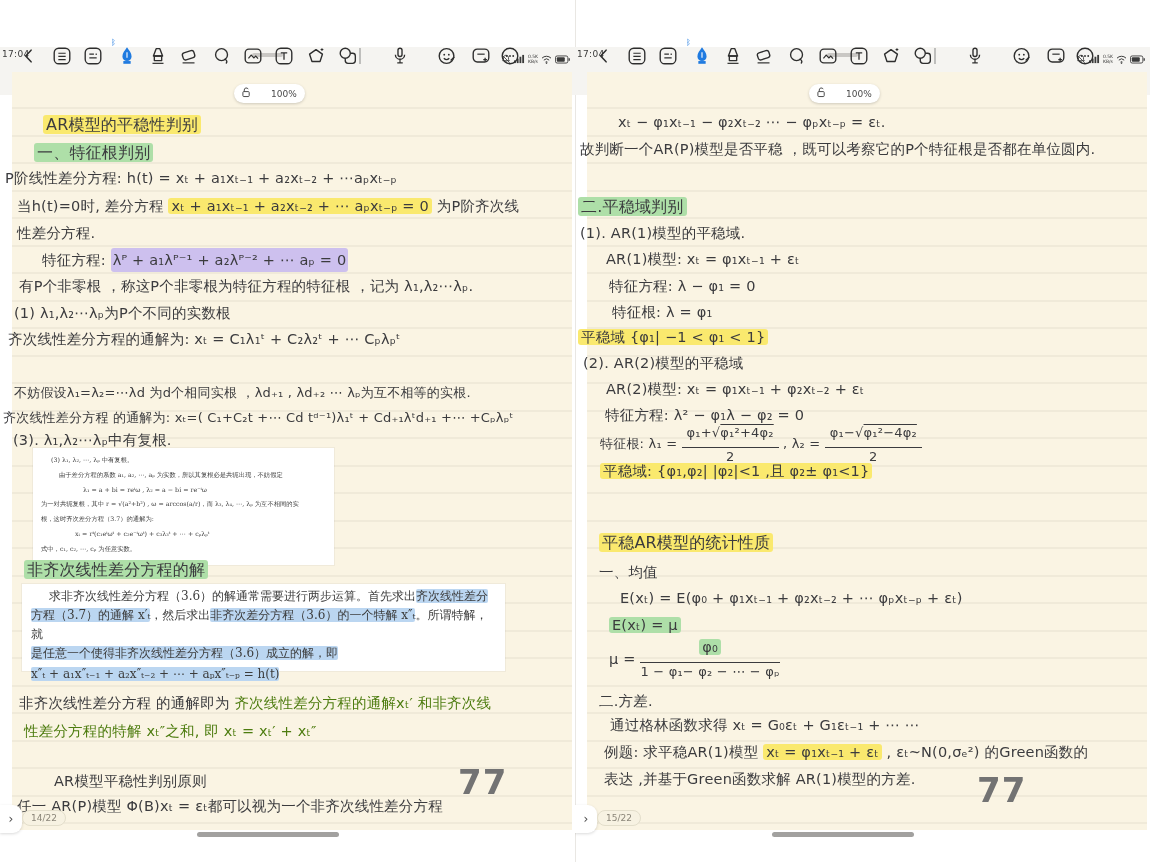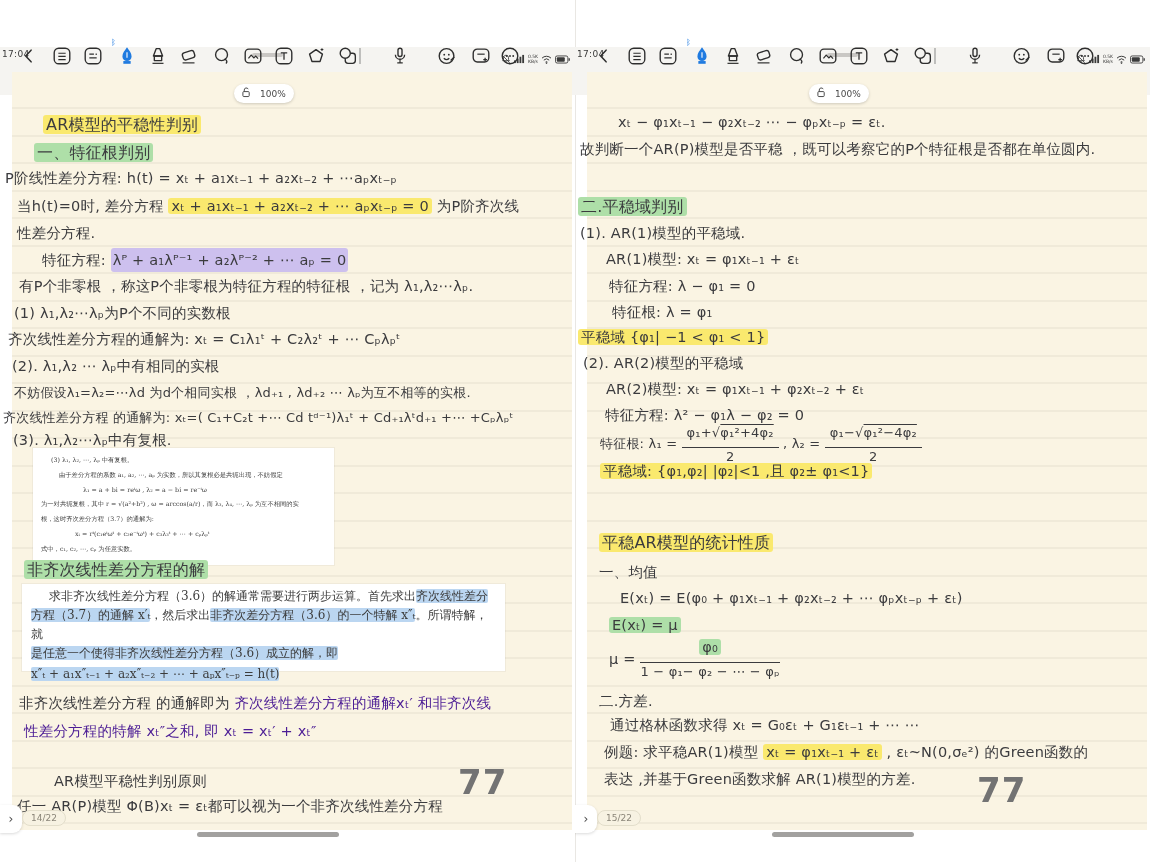--- a/index.html
+++ b/index.html
@@ -12,29 +12,29 @@
   .status-icons{position:absolute;right:4px;top:2px;display:flex;align-items:center;gap:3px;}
   .netspeed{font-size:4.5px;line-height:5px;color:#3a3a3a;text-align:center;}
   .toolbar{position:absolute;left:0;top:42px;width:575px;height:30px;}
   .tbtn{position:absolute;top:1px;width:26px;height:26px;display:flex;align-items:center;justify-content:center;border-radius:6px;}
   .tbtn svg{display:block;}
   .bt-badge{position:absolute;left:-3px;top:-5px;font-size:8px;color:#1F7AE0;}
   .page{position:absolute;left:12px;top:72px;right:3px;bottom:32px;background:#FAF4E3;
         background-image:repeating-linear-gradient(to bottom,transparent 0,transparent 26.5px,#E6E0CE 26.5px,#E6E0CE 27.5px);
         background-position:0 9.5px;}
   .zoom-pill{position:absolute;left:234px;top:84px;height:19px;padding:0 8px;background:#ffffff;border-radius:10px;
-             box-shadow:0 1px 3px rgba(0,0,0,.18);display:flex;align-items:center;gap:9px;font-size:9px;color:#4a4a4a;}
+             box-shadow:0 1px 3px rgba(0,0,0,.18);display:flex;align-items:center;gap:20px;font-size:9px;color:#4a4a4a;}
   .hw{position:absolute;color:#3B3B3E;font-size:14.5px;letter-spacing:.2px;white-space:nowrap;line-height:21px;}
   .hw-lg{font-size:16px;}
   .hw-sm{font-size:13px;}
   .hl-y{background:#FAE96E;border-radius:3px;padding:0 3px;}
   .hl-g{background:#AEDFA8;border-radius:3px;padding:0 3px;}
   .hl-p{background:#CDC0EE;border-radius:3px;padding:4px 2px;}
   .hl-b{background:#BBD6F1;border-radius:2px;}
-  .ink-o{color:#4c1d95;}
+  .ink-o{color:#4d7c0f;}
   .corner-num{position:absolute;font-size:34px;font-weight:bold;color:#737373;letter-spacing:1px;}
   .page-pill{position:absolute;left:22px;top:810px;padding:2px 8px;background:#F7F2E2;border:1px solid #E3DECB;
              border-radius:9px;font-size:9px;color:#8a8578;}
   .side-tab{position:absolute;left:0;top:805px;width:22px;height:28px;background:#ffffff;border-radius:0 9px 9px 0;
             box-shadow:0 1px 3px rgba(0,0,0,.15);display:flex;align-items:center;justify-content:center;
             font-size:12px;color:#4a4a4a;}
   .home-indicator{position:absolute;left:197px;top:832px;width:142px;height:5px;border-radius:3px;background:#A2A19F;}
   .clip{position:absolute;background:#ffffff;box-shadow:0 0 0 1px rgba(0,0,0,.04);
         font-family:"DejaVu Serif","Liberation Serif",serif;color:#3c3c3c;}
   .clip1{font-size:6.3px;line-height:14.8px;padding:5px 8px 0 8px;}
@@ -200,21 +200,20 @@
 
     <div class="hw hw-lg" style="left:43px;top:114px"><span class="hl-y">AR模型的平稳性判别</span></div>
     <div class="hw hw-lg" style="left:34px;top:142px"><span class="hl-g">一、特征根判别</span></div>
     <div class="hw" style="left:5px;top:168px">P阶线性差分方程:  h(t) = xₜ + a₁xₜ₋₁ + a₂xₜ₋₂ + ⋯aₚxₜ₋ₚ</div>
     <div class="hw" style="left:17px;top:196px"><span>当h(t)=0时, 差分方程  </span><span class="hl-y">xₜ + a₁xₜ₋₁ + a₂xₜ₋₂ + ⋯ aₚxₜ₋ₚ = 0</span><span> 为P阶齐次线</span></div>
     <div class="hw" style="left:17px;top:223px">性差分方程.</div>
     <div class="hw" style="left:42px;top:250px"><span>特征方程: </span><span class="hl-p">λᴾ + a₁λᴾ⁻¹ + a₂λᴾ⁻² + ⋯ aₚ = 0</span></div>
     <div class="hw" style="left:19px;top:276px">有P个非零根 ，称这P个非零根为特征方程的特征根 ，记为 λ₁,λ₂⋯λₚ.</div>
     <div class="hw" style="left:14px;top:303px">(1) λ₁,λ₂⋯λₚ为P个不同的实数根</div>
     <div class="hw" style="left:8px;top:329px">齐次线性差分方程的通解为:  xₜ = C₁λ₁ᵗ + C₂λ₂ᵗ + ⋯ Cₚλₚᵗ</div>
-    <div class="hw" style="left:12px;top:356px">(2). λ₁,λ₂ ⋯ λₚ中有相同的实根</div>
     <div class="hw hw-sm" style="left:14px;top:382px">不妨假设λ₁=λ₂=⋯λd 为d个相同实根 ，λd₊₁ , λd₊₂ ⋯ λₚ为互不相等的实根.</div>
     <div class="hw hw-sm" style="left:3px;top:407px">齐次线性差分方程 的通解为:  xₜ=( C₁+C₂t +⋯ Cd tᵈ⁻¹)λ₁ᵗ + Cd₊₁λᵗd₊₁ +⋯ +Cₚλₚᵗ</div>
     <div class="hw" style="left:13px;top:430px">(3). λ₁,λ₂⋯λₚ中有复根.</div>
 
     <div class="clip clip1" style="left:33px;top:448px;width:285px;height:112px">
       <div style="padding-left:10px">(3) λ₁, λ₂, ⋯, λₚ 中有复根。</div>
       <div style="padding-left:18px">由于差分方程的系数 a₁, a₂, ⋯, aₚ 为实数，所以其复根必是共轭出现，不妨假定</div>
       <div style="padding-left:42px">λ₁ = a + bi = reⁱω ,  λ₂ = a − bi = re⁻ⁱω</div>
       <div>为一对共轭复根，其中 r = √(a²+b²) , ω = arccos(a/r)，而 λ₃, λ₄, ⋯, λₚ 为互不相同的实</div>
       <div>根，这时齐次差分方程（3.7）的通解为:</div>

